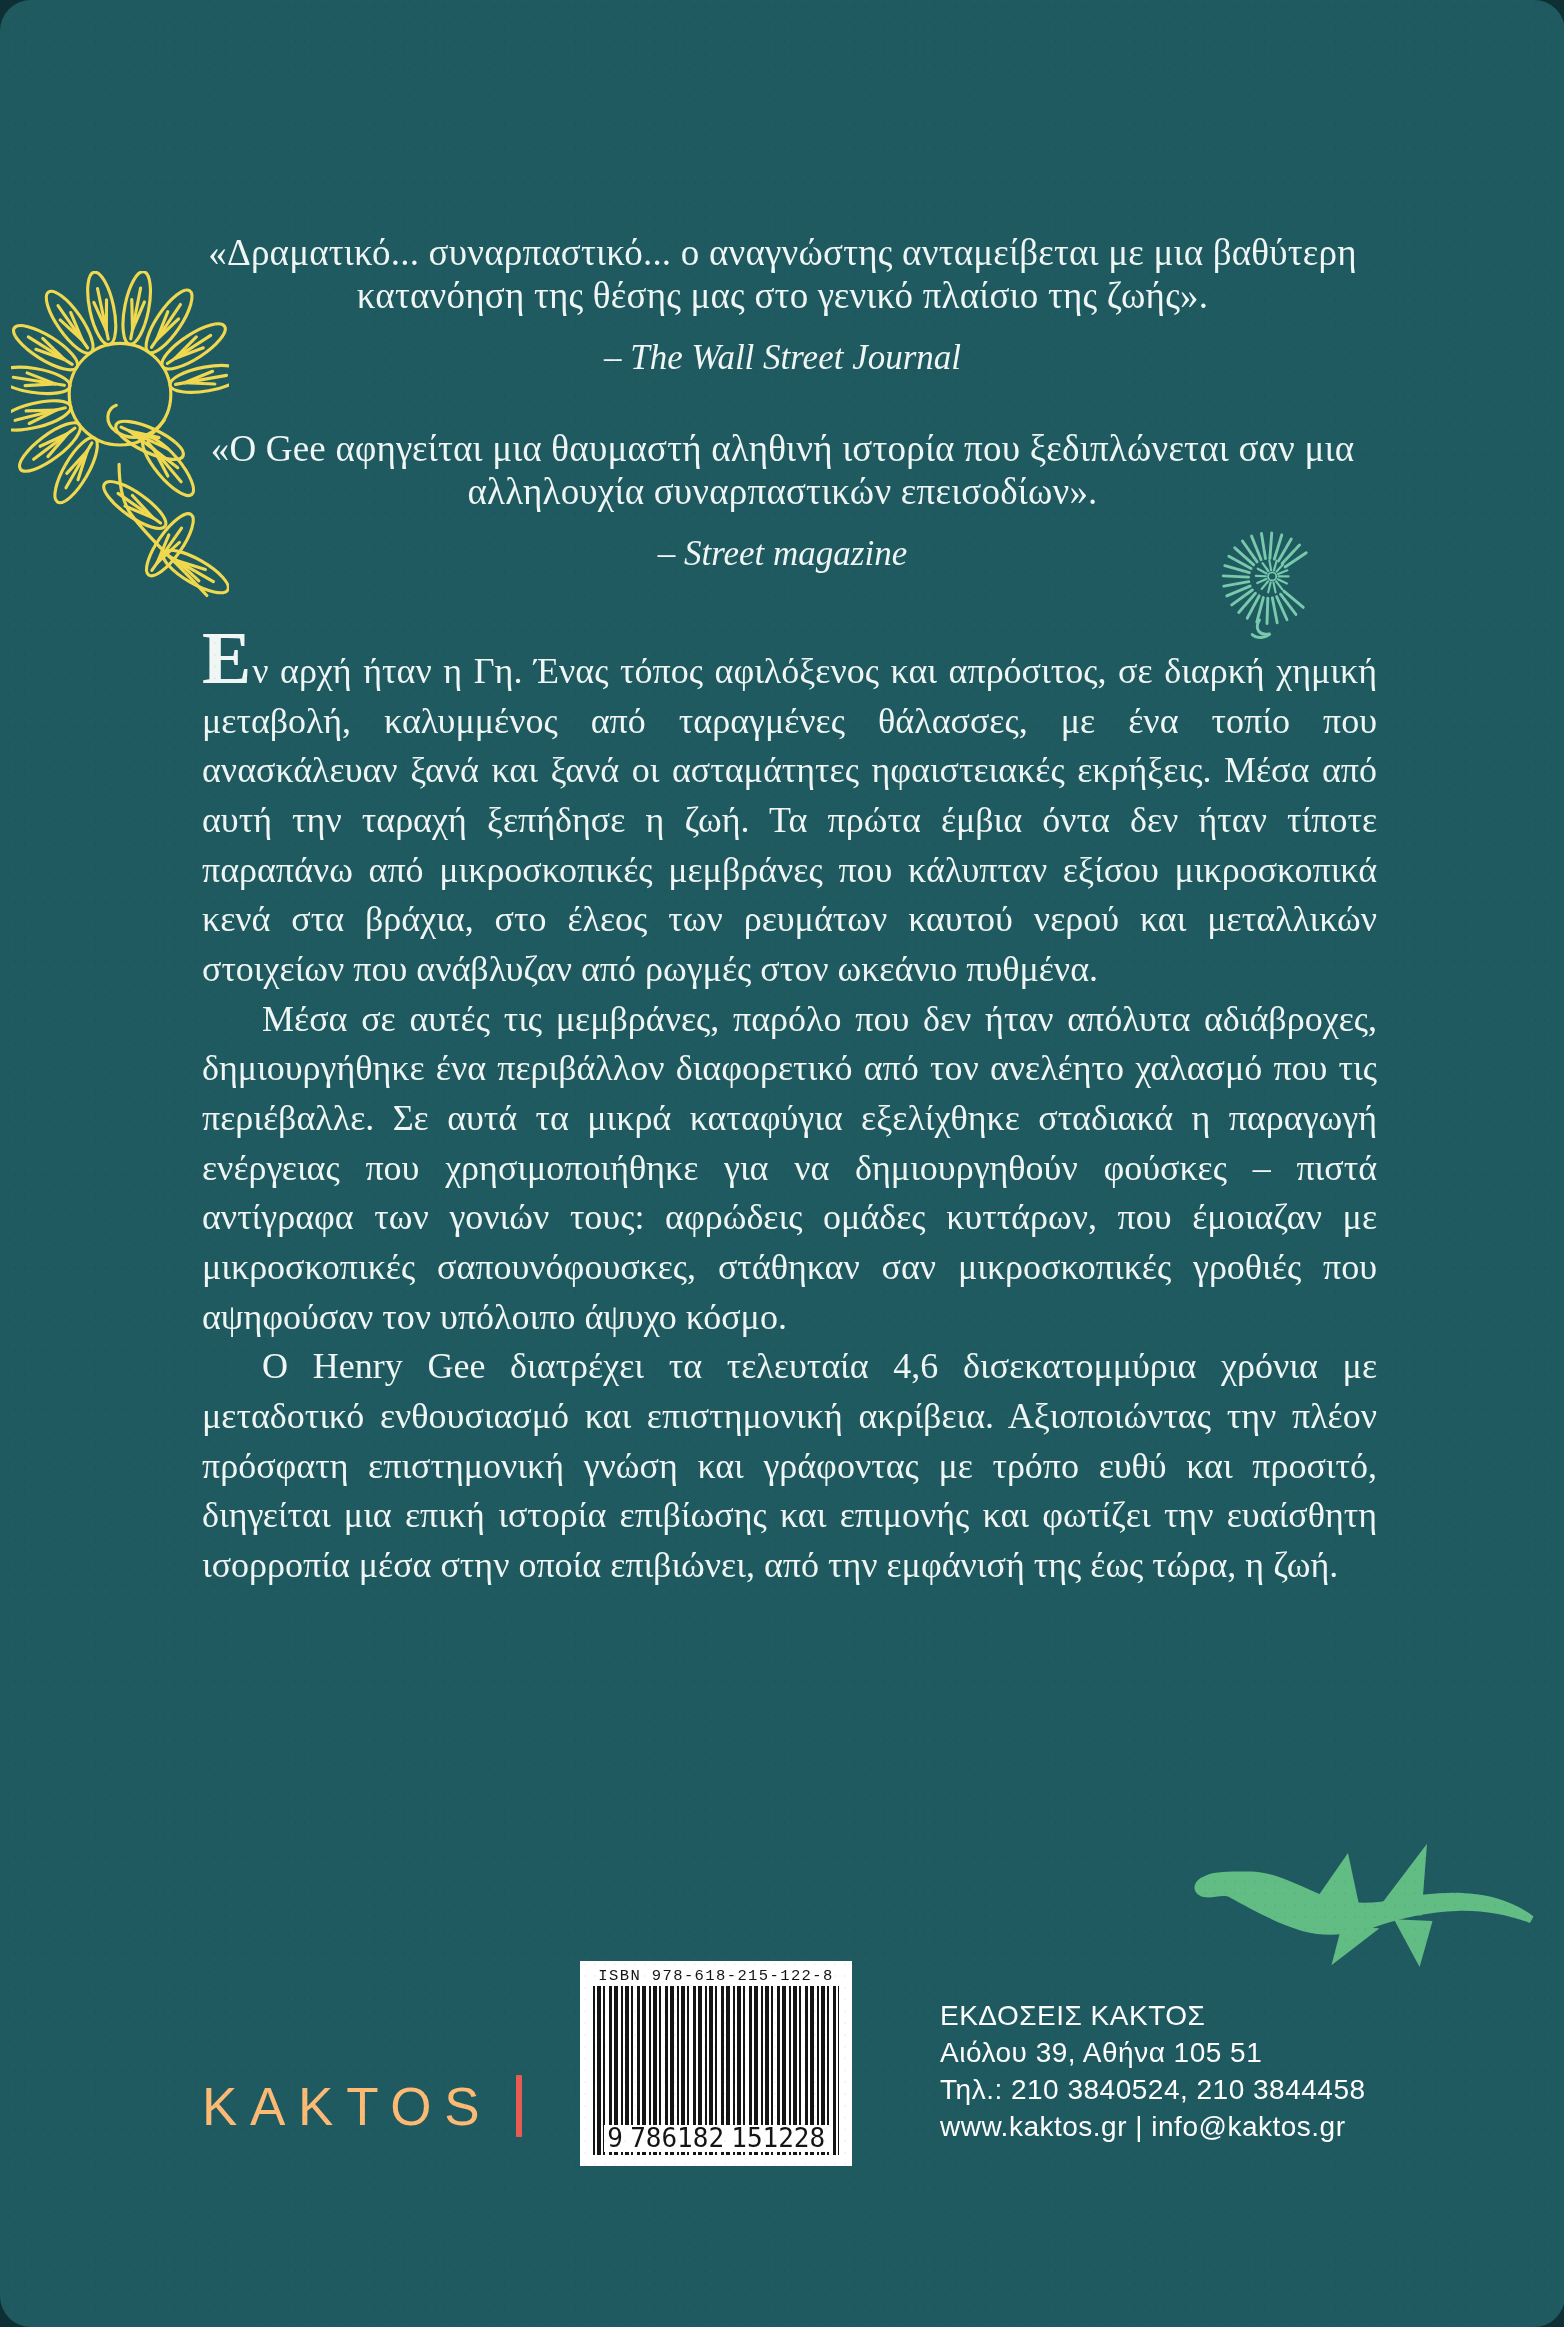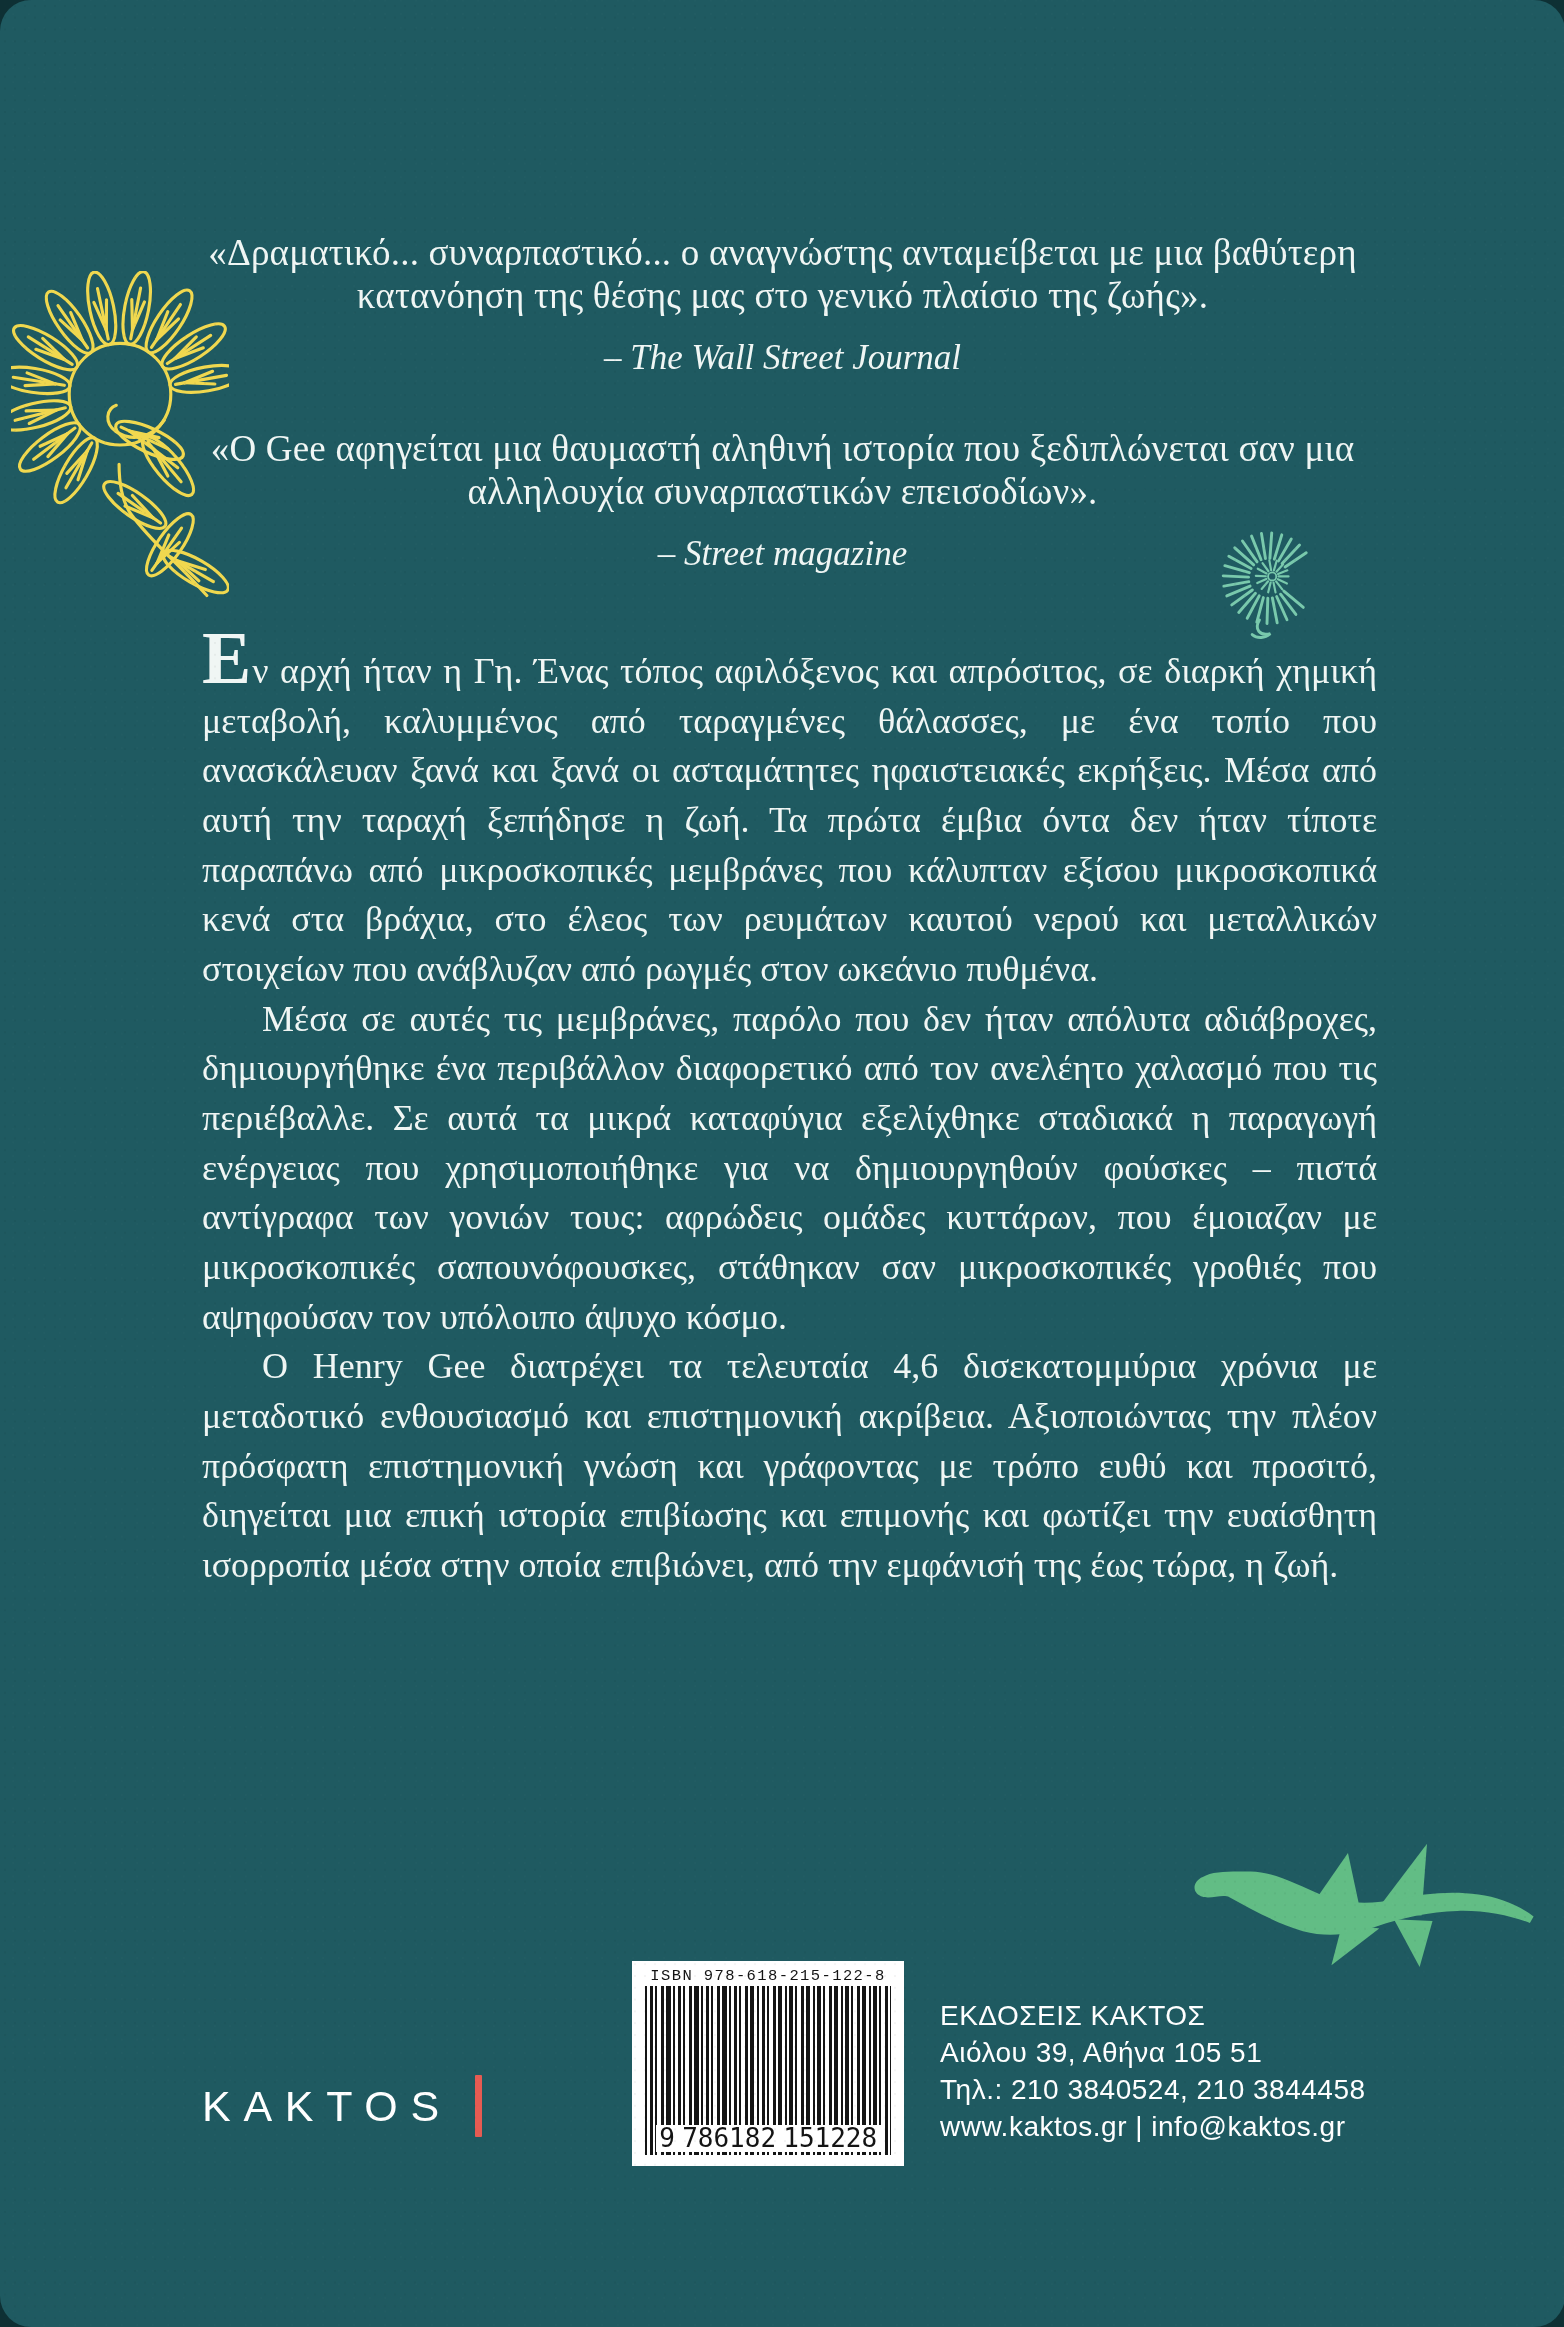--- a/index.html
+++ b/index.html
@@ -55,30 +55,30 @@
   .ammonite{position:absolute;left:1212px;top:531px;}
   .plesiosaur{position:absolute;left:1187px;top:1831px;}
 
   
   .kaktos-logo{
     position:absolute;left:202px;top:2075px;
     display:flex;align-items:center;
     font-family:"Liberation Sans", sans-serif;
   }
   .kaktos-logo .word{
-    font-size:43px;letter-spacing:12.7px;color:#ffffff;
+    font-size:53px;letter-spacing:12.7px;color:#fdba74;
     font-weight:normal;
   }
   .kaktos-logo .bar{
     display:inline-block;width:6.4px;height:62px;
     background:#e65b52;margin-left:23.6px;border-radius:0.9px;
   }
 
   .barcode{
-    position:absolute;left:632px;top:1961px;
+    position:absolute;left:580px;top:1961px;
     width:272px;height:205px;background:#ffffff;
     box-sizing:border-box;padding:4.5px 12.7px 5.5px;
     font-family:"Liberation Mono", monospace;color:#141414;
   }
   .barcode .isbn-label{
     font-size:15.5px;letter-spacing:1.4px;text-align:center;
     white-space:nowrap;line-height:20px;
   }
   .barcode .bars{
     position:relative;height:169px;margin-top:0.9px;

